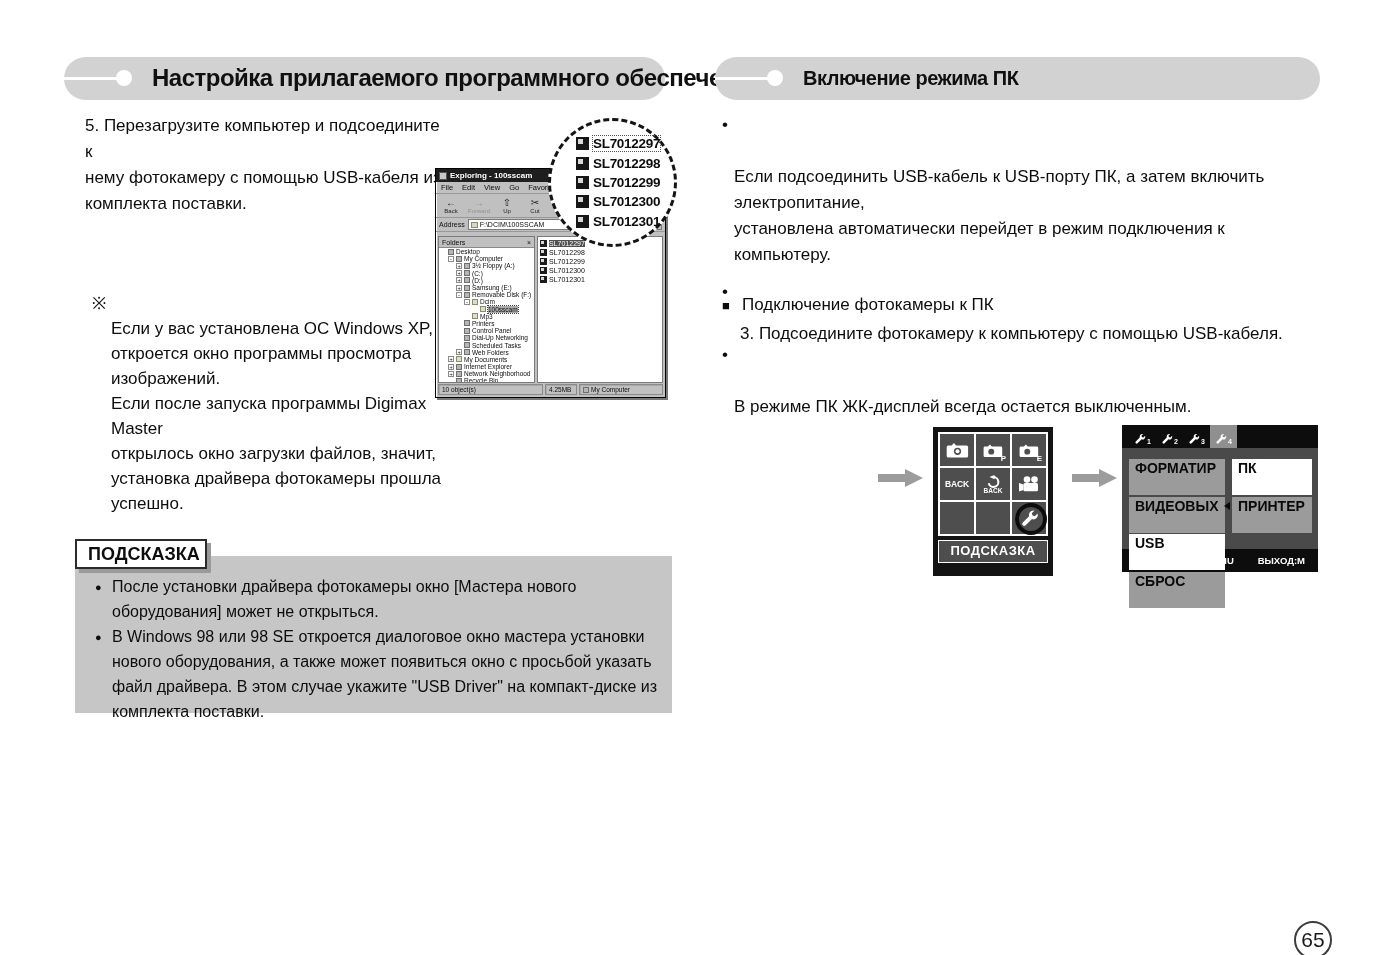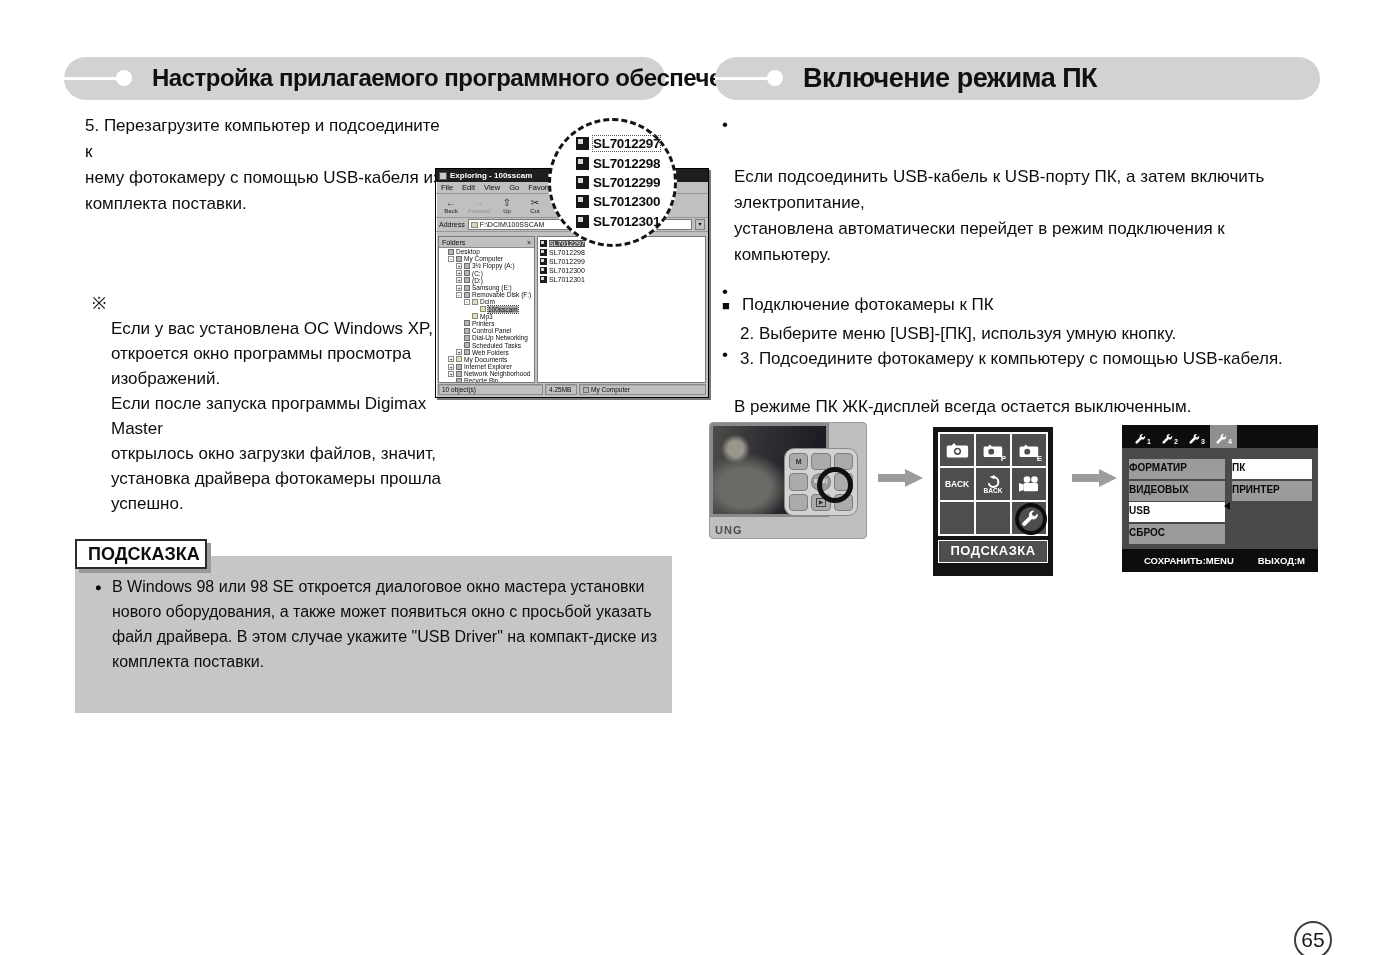--- a/index.html
+++ b/index.html
@@ -30,21 +30,21 @@
   
   .rbullets { position:absolute; left:722px; top:112px; width:602px; }
   .rb { position:relative; padding-left:12px; white-space:pre-line; font-size:17px; line-height:26px; margin-bottom:11px; }
   .rb .mk { position:absolute; left:0; top:0; }
   .connect { position:absolute; left:722px; top:292px; font-size:17px; line-height:25px; }
   .connect .chead { position:relative; padding-left:20px; margin-bottom:4px; }
   .connect .chead .mk { position:absolute; left:0; top:1px; font-size:13px; }
   .csteps { padding-left:18px; }
 
   
-  .win { position:absolute; left:435px; top:168px; width:274px; height:230px; background:#c0c0c0;
+  .win { position:absolute; left:435px; top:168px; width:231px; height:230px; background:#c0c0c0;
          border:1px solid #000; box-shadow:inset 1px 1px 0 #fff, 2px 2px 0 #777; font-size:7px; }
   .win-title { height:13px; background:#1e1e1e; color:#fff; display:flex; align-items:center; gap:3px;
                padding:0 3px; font-size:8px; font-weight:bold; }
   .win-title .wicon { width:8px; height:8px; background:#c9c9c9; border:1px solid #555; flex:none; }
   .win-menu { display:flex; gap:9px; padding:1px 5px; height:12px; align-items:center; font-size:7.5px; border-bottom:1px solid #989898; }
   .win-tools { display:flex; align-items:center; gap:4px; padding:1px 3px; height:24px; border-bottom:1px solid #989898; }
   .tbtn { width:24px; text-align:center; color:#222; }
   .tbtn .tglyph { display:block; font-size:10px; line-height:11px; }
   .tbtn .tlabel { display:block; font-size:6px; line-height:7px; }
   .tbtn.dim { color:#909090; }
@@ -120,22 +120,22 @@
   
   .setmenu { position:absolute; left:1122px; top:425px; width:196px; height:147px; background:#0d0d0d; }
   .sm-tabs { display:flex; padding-left:7px; height:23px; }
   .sm-tab { width:27px; height:23px; display:flex; align-items:flex-end; justify-content:center; gap:1px;
             color:#fff; padding-bottom:3px; }
   .sm-tab .tnum { font-size:7px; font-weight:bold; line-height:7px; }
   .sm-tab.active { background:#8f8f8f; }
   .sm-body { position:relative; height:101px; background:#4a4a4a; }
   .sm-left  { position:absolute; left:7px;  top:11px; width:96px; }
   .sm-right { position:absolute; left:110px; top:11px; right:6px; }
-  .sm-item { height:20px; margin-bottom:1.5px; background:#9b9b9b; color:#0a0a0a; font-weight:bold;
-             font-size:10px; line-height:18px; }
+  .sm-item { height:36px; margin-bottom:1.5px; background:#9b9b9b; color:#0a0a0a; font-weight:bold;
+             font-size:14px; line-height:18px; padding-left:6px; }
   .sm-item.sel { background:#ffffff; }
   .sm-cursor { position:absolute; left:102px; top:54px; width:0; height:0;
                border-top:4px solid transparent; border-bottom:4px solid transparent; border-right:6px solid #0a0a0a; }
   .sm-footer { height:23px; background:#0d0d0d; color:#fff; display:flex; align-items:center;
                justify-content:space-between; padding:0 13px 0 22px; font-size:9.5px; font-weight:bold; }
 
   .pagenum { position:absolute; left:1294px; top:921px; width:38px; height:38px; border:2px solid #3d3d3d;
              border-radius:50%; text-align:center; line-height:34px; font-size:21px; color:#1a1a1a; background:#fff; }
 </style>
 </head>
@@ -145,21 +145,21 @@
 
   <div class="hdr" style="left:64px; top:57px; width:601px;">
     <div class="hline" style="width:58px;"></div>
     <div class="hdot" style="left:52px;"></div>
     <div class="htxt" style="left:88px; font-size:24px;">Настройка прилагаемого программного обеспечения</div>
   </div>
 
   <div class="hdr" style="left:715px; top:57px; width:605px;">
     <div class="hline" style="width:58px;"></div>
     <div class="hdot" style="left:52px;"></div>
-    <div class="htxt" style="left:88px; font-size:27px;">Включение режима ПК</div>
+    <div class="htxt" style="left:88px; font-size:20px;">Включение режима ПК</div>
   </div>
 
   <div class="tblock" style="left:85px; top:113px; width:360px;">5. Перезагрузите компьютер и подсоедините к
 нему фотокамеру с помощью USB-кабеля из
 комплекта поставки.</div>
   <div class="xp-note">
     <span class="mk">※</span><span>Если у вас установлена ОС Windows XP,
 откроется окно программы просмотра
 изображений.
 Если после запуска программы Digimax Master
@@ -400,20 +400,21 @@
         </div>
       </div>
   </div>
 
   <div class="hint-label">ПОДСКАЗКА</div>
   <div class="hint-box"></div>
   <div class="hint-bullets">
 
       <div class="hbullet">
         <span class="mk">●</span>
+        <span>После установки драйвера фотокамеры окно [Мастера нового оборудования] может не открыться.</span>
       </div>
 
       <div class="hbullet">
         <span class="mk">●</span>
         <span>В Windows 98 или 98 SE откроется диалоговое окно мастера установки нового оборудования, а также может появиться окно с просьбой указать файл драйвера. В этом случае укажите "USB Driver" на компакт-диске из комплекта поставки.</span>
       </div>
     </div>
 
   <div class="rbullets">
 
@@ -433,43 +434,24 @@
       </div>
     </div>
 
   <div class="connect">
     <div class="chead">
       <span class="mk">■</span>
       <span>Подключение фотокамеры к ПК</span>
     </div>
     <div class="csteps">
 
-        <div>2. Выберите меню [USB]-[ПК], используя умную кнопку.</div>
         <div>3. Подсоедините фотокамеру к компьютеру с помощью USB-кабеля.</div>
       </div>
   </div>
 
-  <div class="camera">
-    <div class="cam-lcd"></div>
-    <div class="cam-brand">UNG</div>
-    <div class="cam-pad">
-      <div class="key">M</div>
-      <div class="key"></div>
-      <div class="key"></div>
-      <div class="key"></div>
-      <div class="key key-menu">MENU</div>
-      <div class="key"></div>
-      <div class="key"></div>
-      <div class="key key-play">
-        <span class="pbox">▶</span>
-      </div>
-      <div class="key"></div>
-      <div class="m-ring"></div>
-    </div>
-  </div>
 
   <div class="fig-arrow" style="left:878px; top:469px;">
     <span class="shaft"></span>
       <span class="head"></span>
   </div>
   <div class="fig-arrow" style="left:1072px; top:469px;">
     <span class="shaft"></span>
       <span class="head"></span>
   </div>
 

